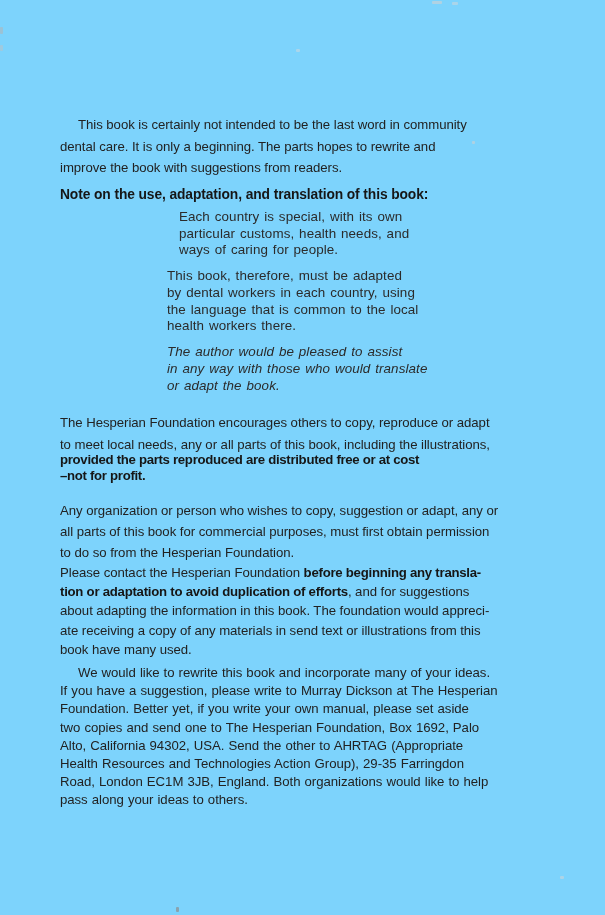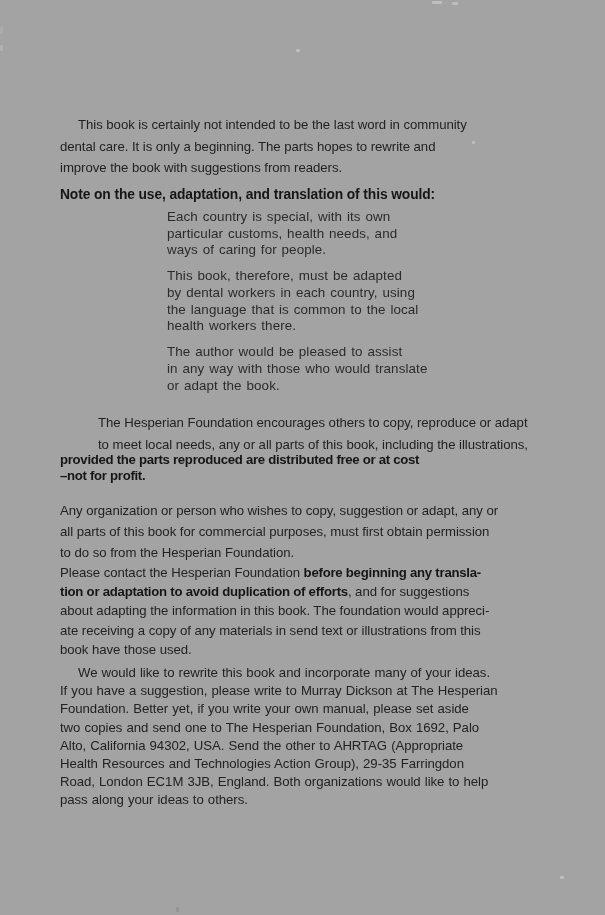--- a/index.html
+++ b/index.html
@@ -1,19 +1,19 @@
 <!DOCTYPE html>
 <html><head>
 <meta charset="utf-8">
 <style>
   html,body{margin:0;padding:0;background:#e8e8e8;}
   .page{
     position:relative;
     width:605px;height:915px;
-    background:#a3a3a3;
+    background:#7dd3fc;
     font-family:"Liberation Sans","DejaVu Sans",sans-serif;
     color:#222;
     overflow:hidden;
     box-shadow:0 0 4px rgba(0,0,0,.15);
   }
   .block{position:absolute;left:60px;width:502px;}
   .line{white-space:nowrap;letter-spacing:-0.05px;font-size:13.2px;}
   .line b{font-weight:bold;color:#161616;}
 
   
@@ -24,26 +24,26 @@
   
   #note-heading{
     top:185px;height:20px;line-height:20px;
     font-weight:bold;font-size:13.8px;letter-spacing:-0.1px;
     color:#161616;white-space:nowrap;
   }
 
   
   .quote{left:167px;width:380px;}
   .quote .line{font-size:13.4px;letter-spacing:0.1px;word-spacing:1px;color:#2b2b2b;}
-  #quote1{top:209px;} #quote1 .line{height:16.6px;line-height:16.6px;}
+  #quote1{top:209px;} #quote1 .line{height:16.6px;line-height:16.6px;margin-left:12px;}
   #quote2{top:268px;} #quote2 .line{height:16.8px;line-height:16.8px;}
-  #quote3{top:343px;} #quote3 .line{height:17px;line-height:17px;}
+  #quote3{top:343px;font-style:italic;} #quote3 .line{height:17px;line-height:17px;}
 
   
-  #copy-reg{top:412px;margin-left:38px;}
+  #copy-reg{top:412px;}
   #copy-reg .line{height:21.5px;line-height:21.5px;}
   #copy-bold{top:452px;}
   #copy-bold .line{height:15.5px;line-height:15.5px;font-weight:bold;letter-spacing:-0.3px;color:#161616;}
 
   
   #commercial{top:500px;}
   #commercial .line{height:21px;line-height:21px;}
 
   
   #contact{top:563px;}
@@ -61,21 +61,21 @@
 <body>
 
 <div class="page">
 
   <div class="block indent-first" id="intro">
       <div class="line">This book is certainly not intended to be the last word in community</div>
       <div class="line">dental care. It is only a beginning. The parts hopes to rewrite and</div>
       <div class="line">improve the book with suggestions from readers.</div>
     </div>
 
-  <div class="block" id="note-heading">Note on the use, adaptation, and translation of this would:</div>
+  <div class="block" id="note-heading">Note on the use, adaptation, and translation of this book:</div>
 
   <div class="block quote" id="quote1">
       <div class="line">Each country is special, with its own</div>
       <div class="line">particular customs, health needs, and</div>
       <div class="line">ways of caring for people.</div>
     </div>
 
   <div class="block quote" id="quote2">
       <div class="line">This book, therefore, must be adapted</div>
       <div class="line">by dental workers in each country, using</div>
@@ -103,21 +103,21 @@
       <div class="line">Any organization or person who wishes to copy, suggestion or adapt, any or</div>
       <div class="line">all parts of this book for commercial purposes, must first obtain permission</div>
       <div class="line">to do so from the Hesperian Foundation.</div>
     </div>
 
   <div class="block" id="contact">
       <div class="line"><span>Please contact the Hesperian Foundation </span><b>before beginning any transla-</b></div>
       <div class="line"><b>tion or adaptation to avoid duplication of efforts</b><span>, and for suggestions</span></div>
       <div class="line"><span>about adapting the information in this book. The foundation would appreci-</span></div>
       <div class="line"><span>ate receiving a copy of any materials in send text or illustrations from this</span></div>
-      <div class="line"><span>book have those used.</span></div>
+      <div class="line"><span>book have many used.</span></div>
     </div>
 
   <div class="block indent-first" id="rewrite">
       <div class="line">We would like to rewrite this book and incorporate many of your ideas.</div>
       <div class="line">If you have a suggestion, please write to Murray Dickson at The Hesperian</div>
       <div class="line">Foundation. Better yet, if you write your own manual, please set aside</div>
       <div class="line">two copies and send one to The Hesperian Foundation, Box 1692, Palo</div>
       <div class="line">Alto, California 94302, USA. Send the other to AHRTAG (Appropriate</div>
       <div class="line">Health Resources and Technologies Action Group), 29-35 Farringdon</div>
       <div class="line">Road, London EC1M 3JB, England. Both organizations would like to help</div>

